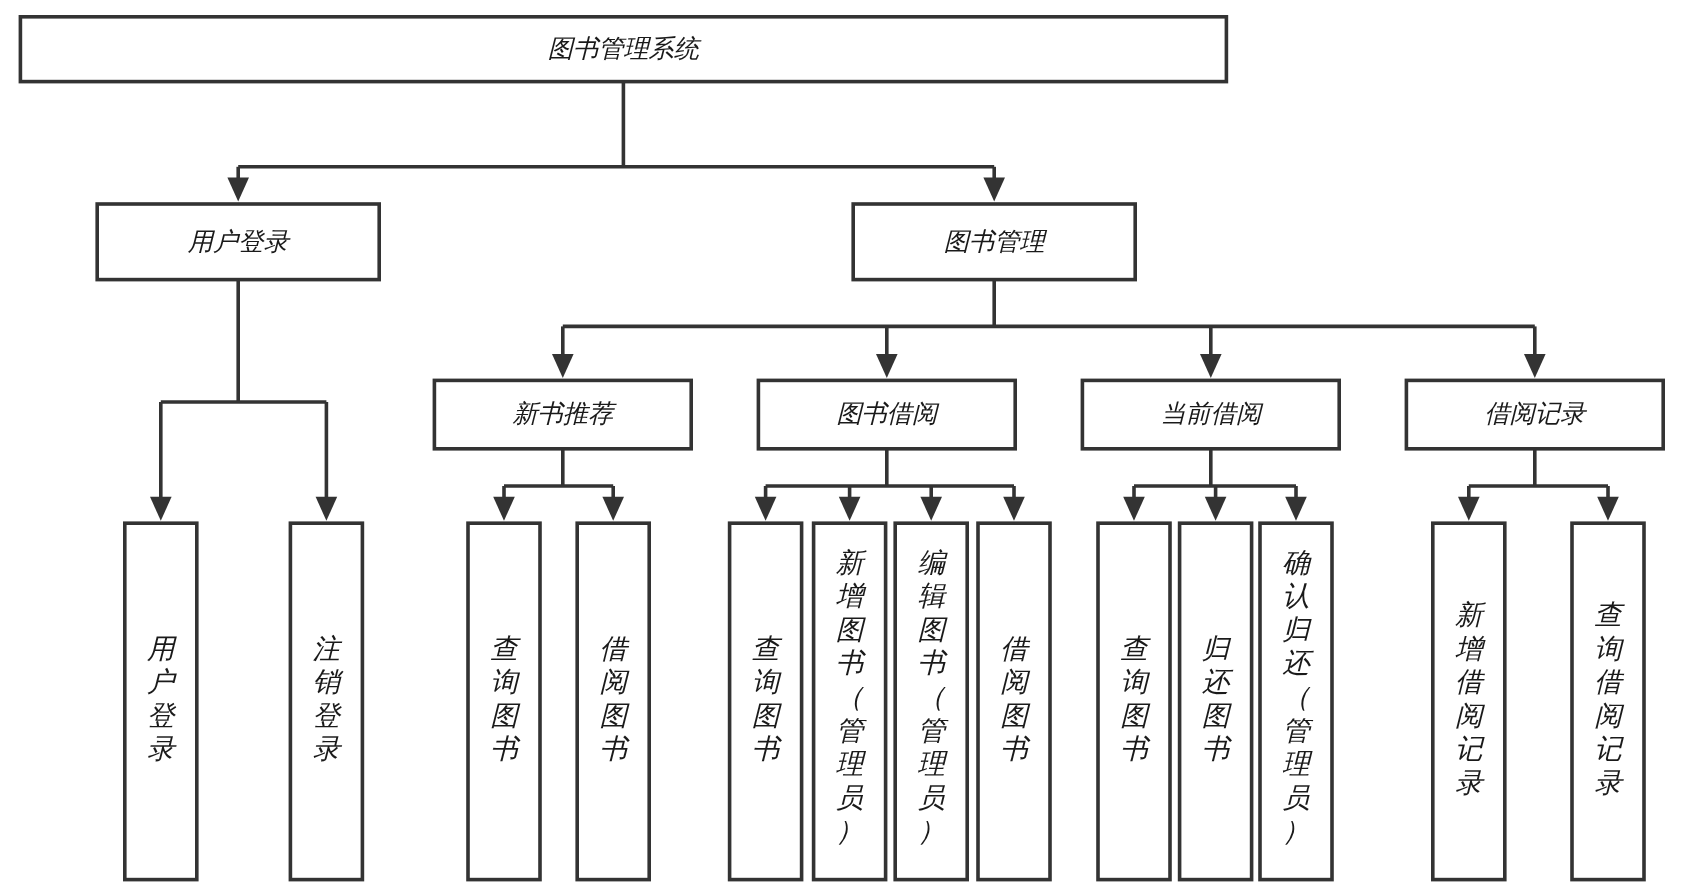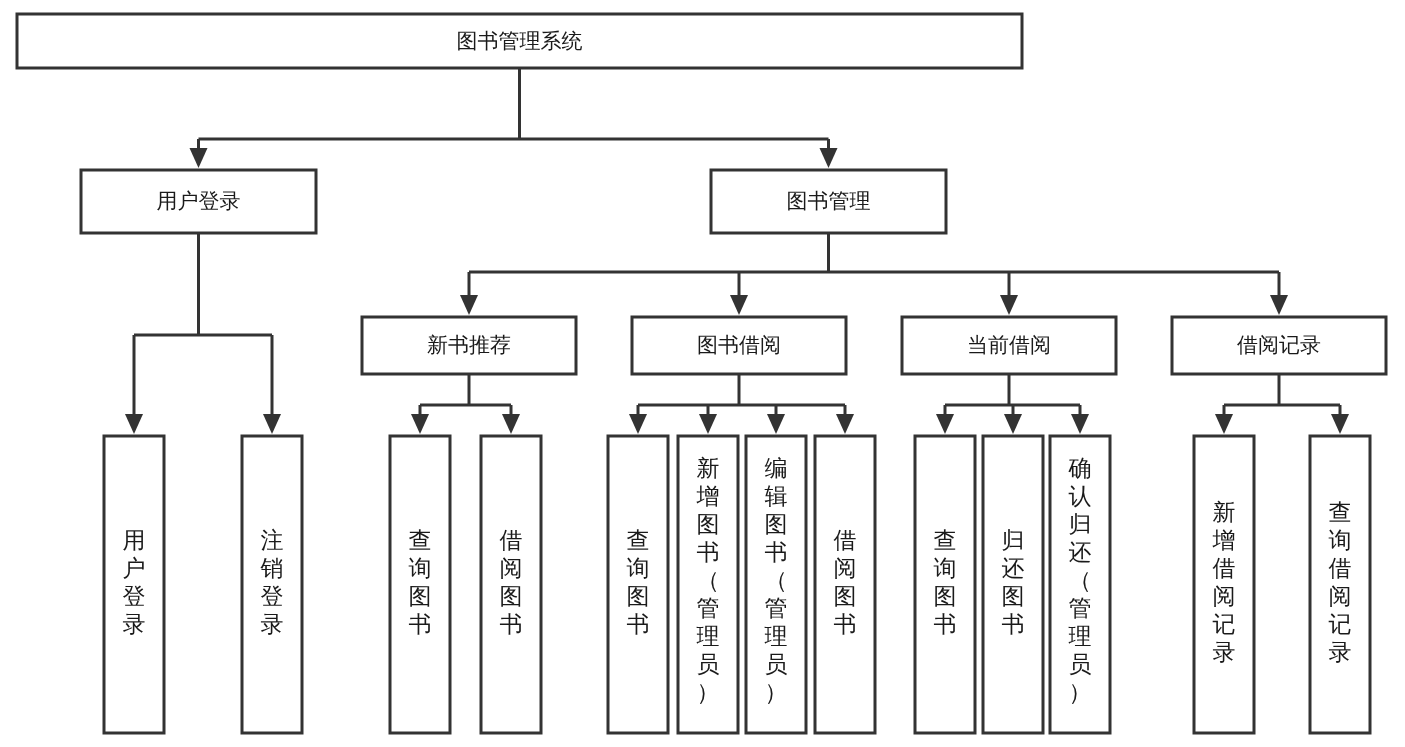--- a/index.html
+++ b/index.html
@@ -2,21 +2,21 @@
 <html><head>
 <meta charset="utf-8">
 <style>
   html,body{margin:0;padding:0;background:#ffffff;}
   body{
     width:1405px;height:747px;
     font-family:"Liberation Sans","DejaVu Sans",sans-serif;
     overflow:hidden;
     position:relative;
   }
-  #diagram-root{position:absolute;left:0;top:0;width:1405px;height:583px;}
+  #diagram-root{position:absolute;left:0;top:0;width:1405px;height:583px;font-style:italic;}
   svg#diagram{display:block;width:1405px;height:747px;}
   .node-box{fill:#ffffff;stroke:#333333;stroke-width:3;}
   .connector{stroke:#333333;stroke-width:3;fill:none;}
   .arrow-head{fill:#333333;stroke:none;}
   .node-label{
     font-family:"Liberation Sans","DejaVu Sans",sans-serif;
     fill:#1a1a1a;
     font-size:21px;
     text-anchor:middle;
     dominant-baseline:middle;

